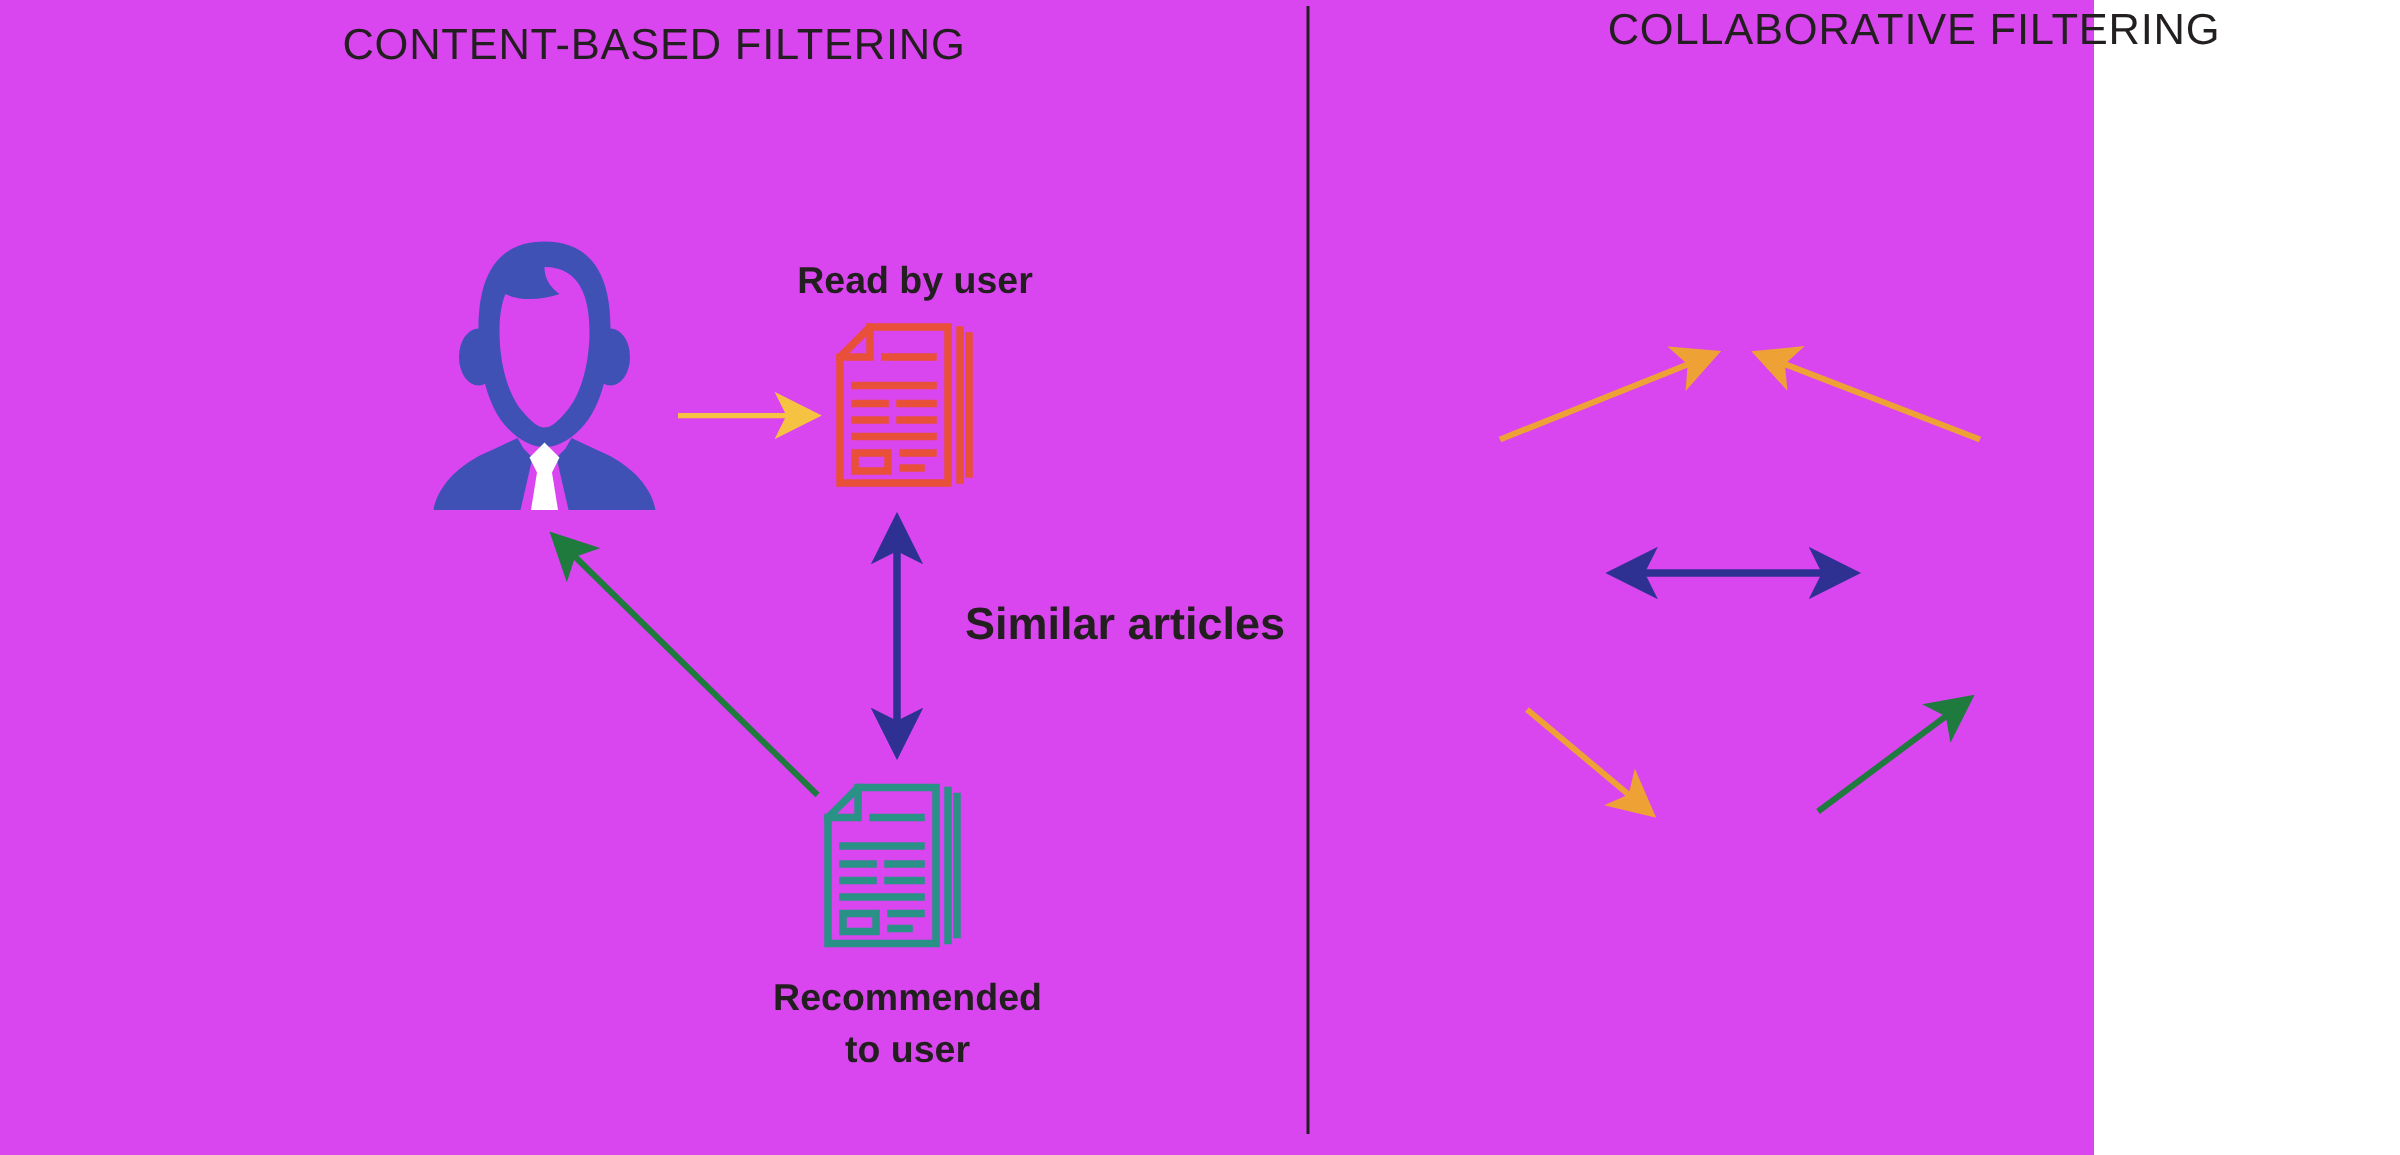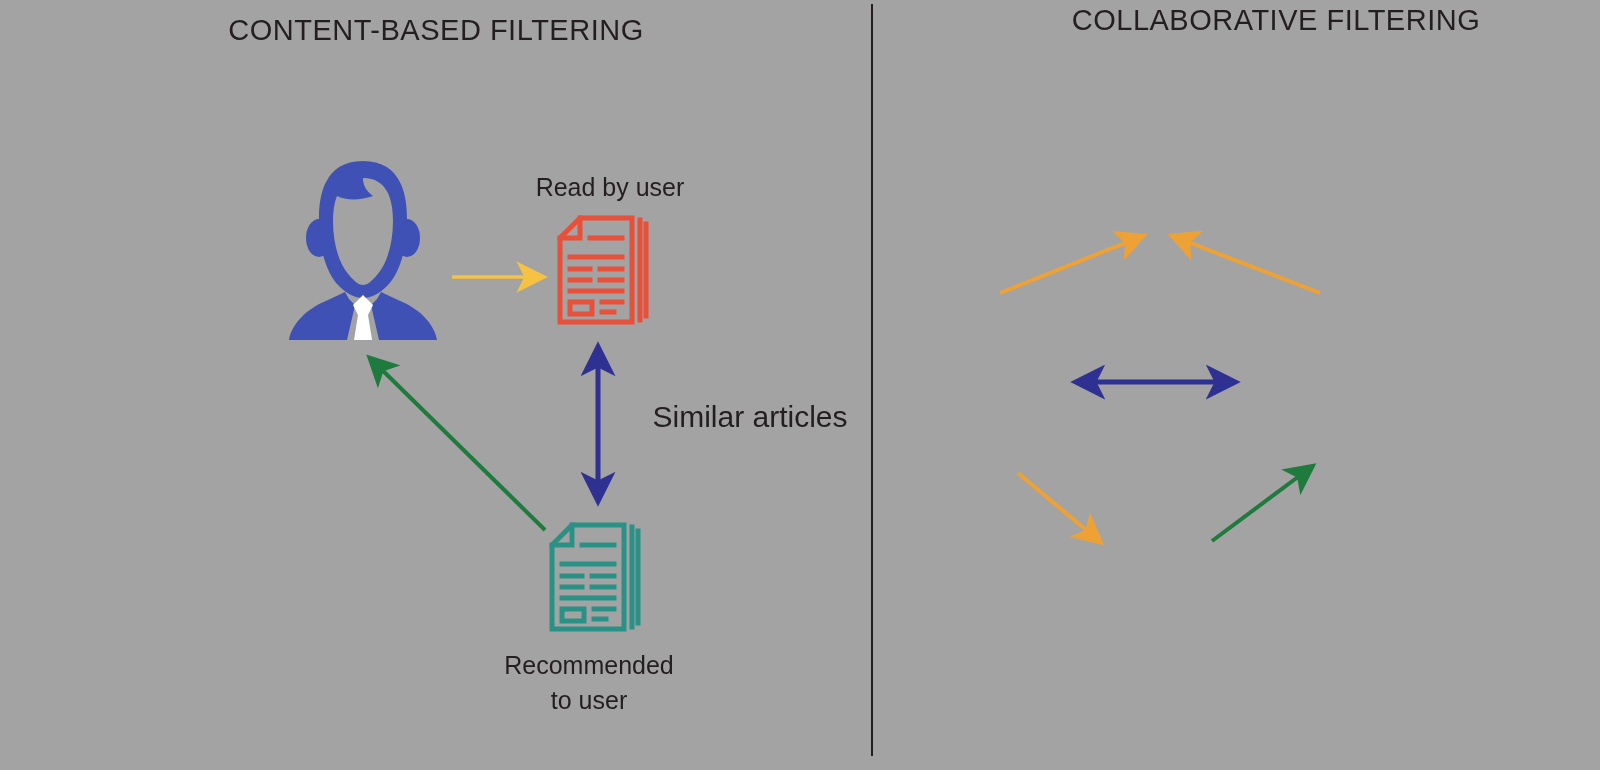--- a/index.html
+++ b/index.html
@@ -1,45 +1,45 @@
 <!DOCTYPE html>
 <html><head>
 <meta charset="utf-8">
 <style>
   html,body{margin:0;padding:0;background:#ffffff;}
   body{
     width:1600px;height:770px;overflow:hidden;
     font-family:"Liberation Sans","DejaVu Sans",sans-serif;
     color:#231f20;
   }
-  #stage{position:relative;width:1600px;height:770px;background:#a3a3a3;}
+  #stage{position:relative;width:1396px;height:770px;background:#d946ef;}
 
   .panel{position:absolute;top:0;height:770px;}
   #panel-left{left:0;width:872px;}
   #panel-right{left:872px;width:728px;}
 
   .divider{
     position:absolute;left:871px;top:4px;width:2px;height:752px;
     background:#231f20;
   }
 
   .title{
     position:absolute;text-align:center;
     font-size:29px;letter-spacing:.5px;font-weight:400;color:#231f20;
     white-space:nowrap;
   }
   #title-cbf{left:0;width:872px;top:14px;}
   #title-cf{left:872px;width:728px;top:4px;margin-left:40px;}
 
   .caption{
     position:absolute;text-align:center;font-size:25px;line-height:1.38;
-    color:#231f20;white-space:pre-line;font-weight:400;
+    color:#231f20;white-space:pre-line;font-weight:700;
   }
   #cap-read-by-user{left:480px;width:260px;top:170px;}
-  #cap-recommended{left:454px;width:270px;top:648px;}
+  #cap-recommended{left:470px;width:270px;top:648px;}
   #lbl-similar-articles{left:600px;width:300px;top:396px;font-size:30px;text-align:center;}
 
   .svgwrap{position:absolute;top:0;left:0;width:1600px;height:770px;pointer-events:none;}
 
   .person{position:absolute;}
   .doc{position:absolute;}
 </style>
 </head>
 <body>
 

